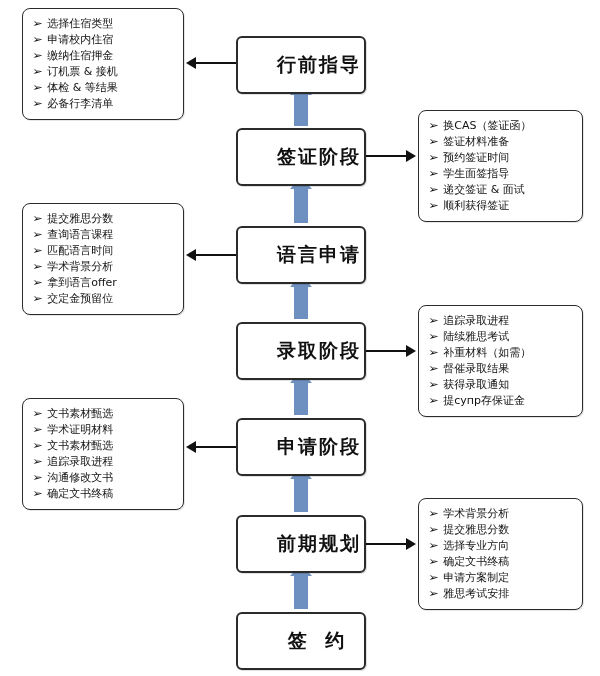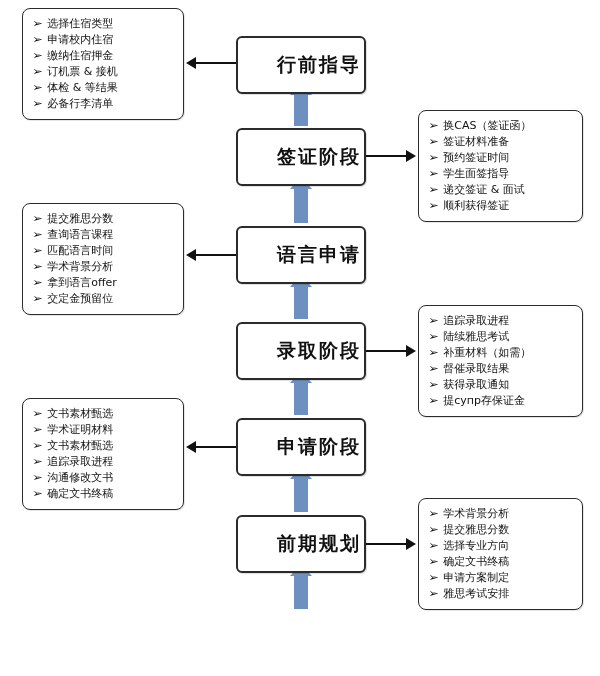--- a/index.html
+++ b/index.html
@@ -379,14 +379,17 @@
   </div>
 
   <div class="stage" style="left:236px; top:418px;">
     <span class="stage-label">申请阶段</span>
   </div>
 
   <div class="stage" style="left:236px; top:515px;">
     <span class="stage-label">前期规划</span>
   </div>
 
+  <div class="stage final" style="left:236px; top:612px;">
+    <span class="stage-label">签 约</span>
+  </div>
 
 </div>
 
 </body></html>

